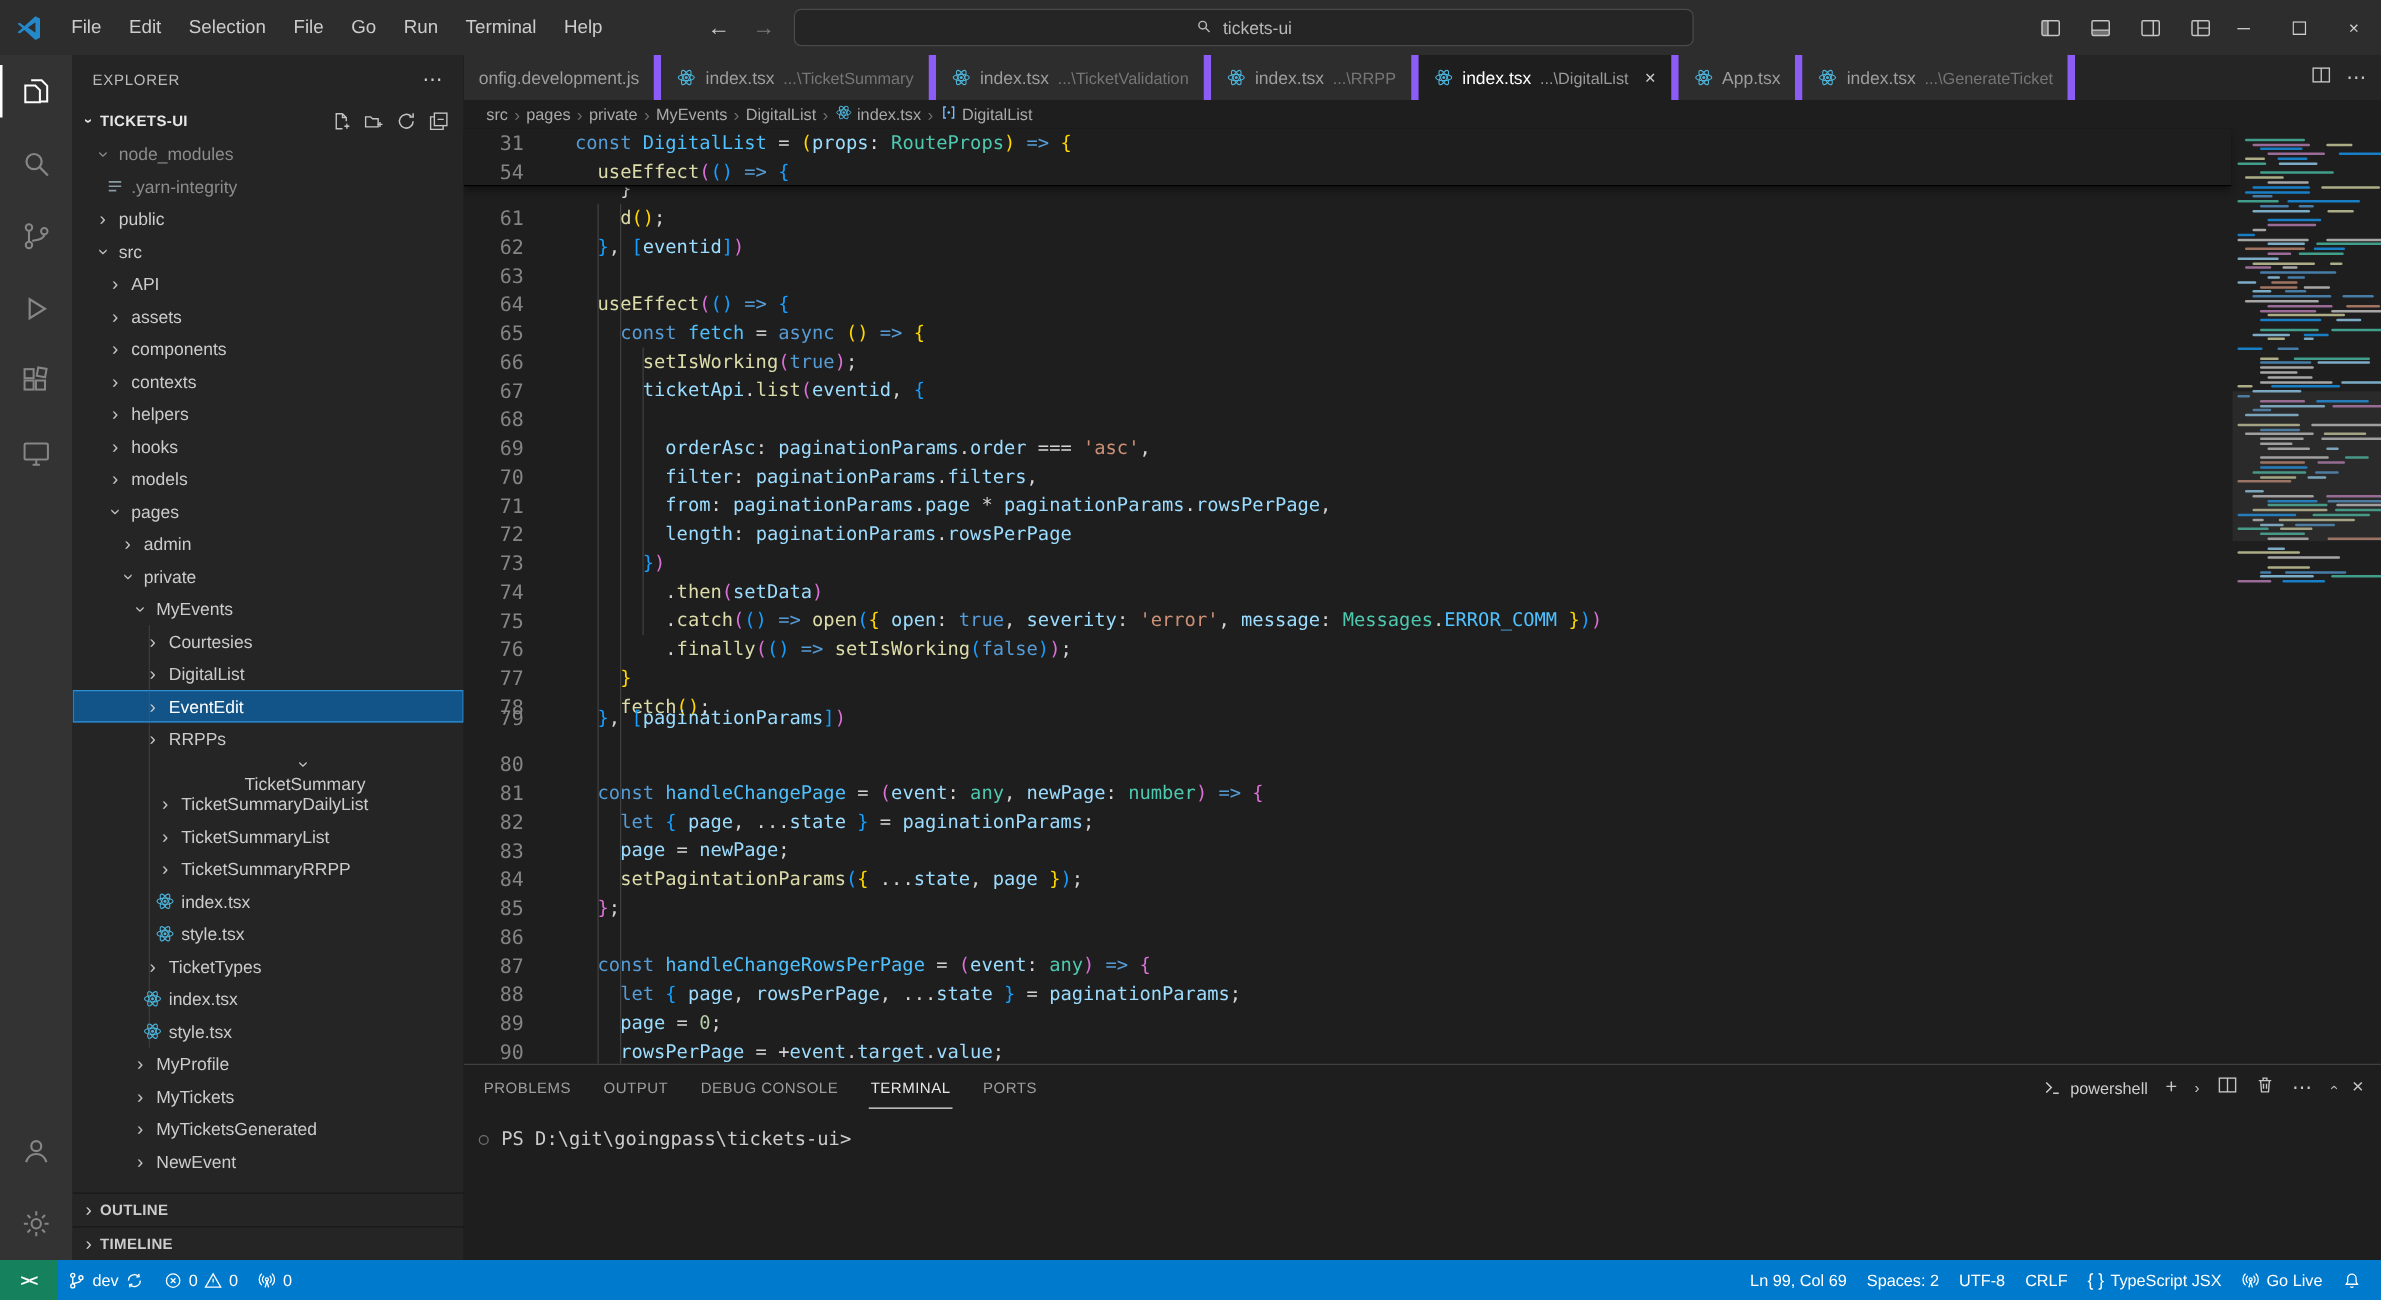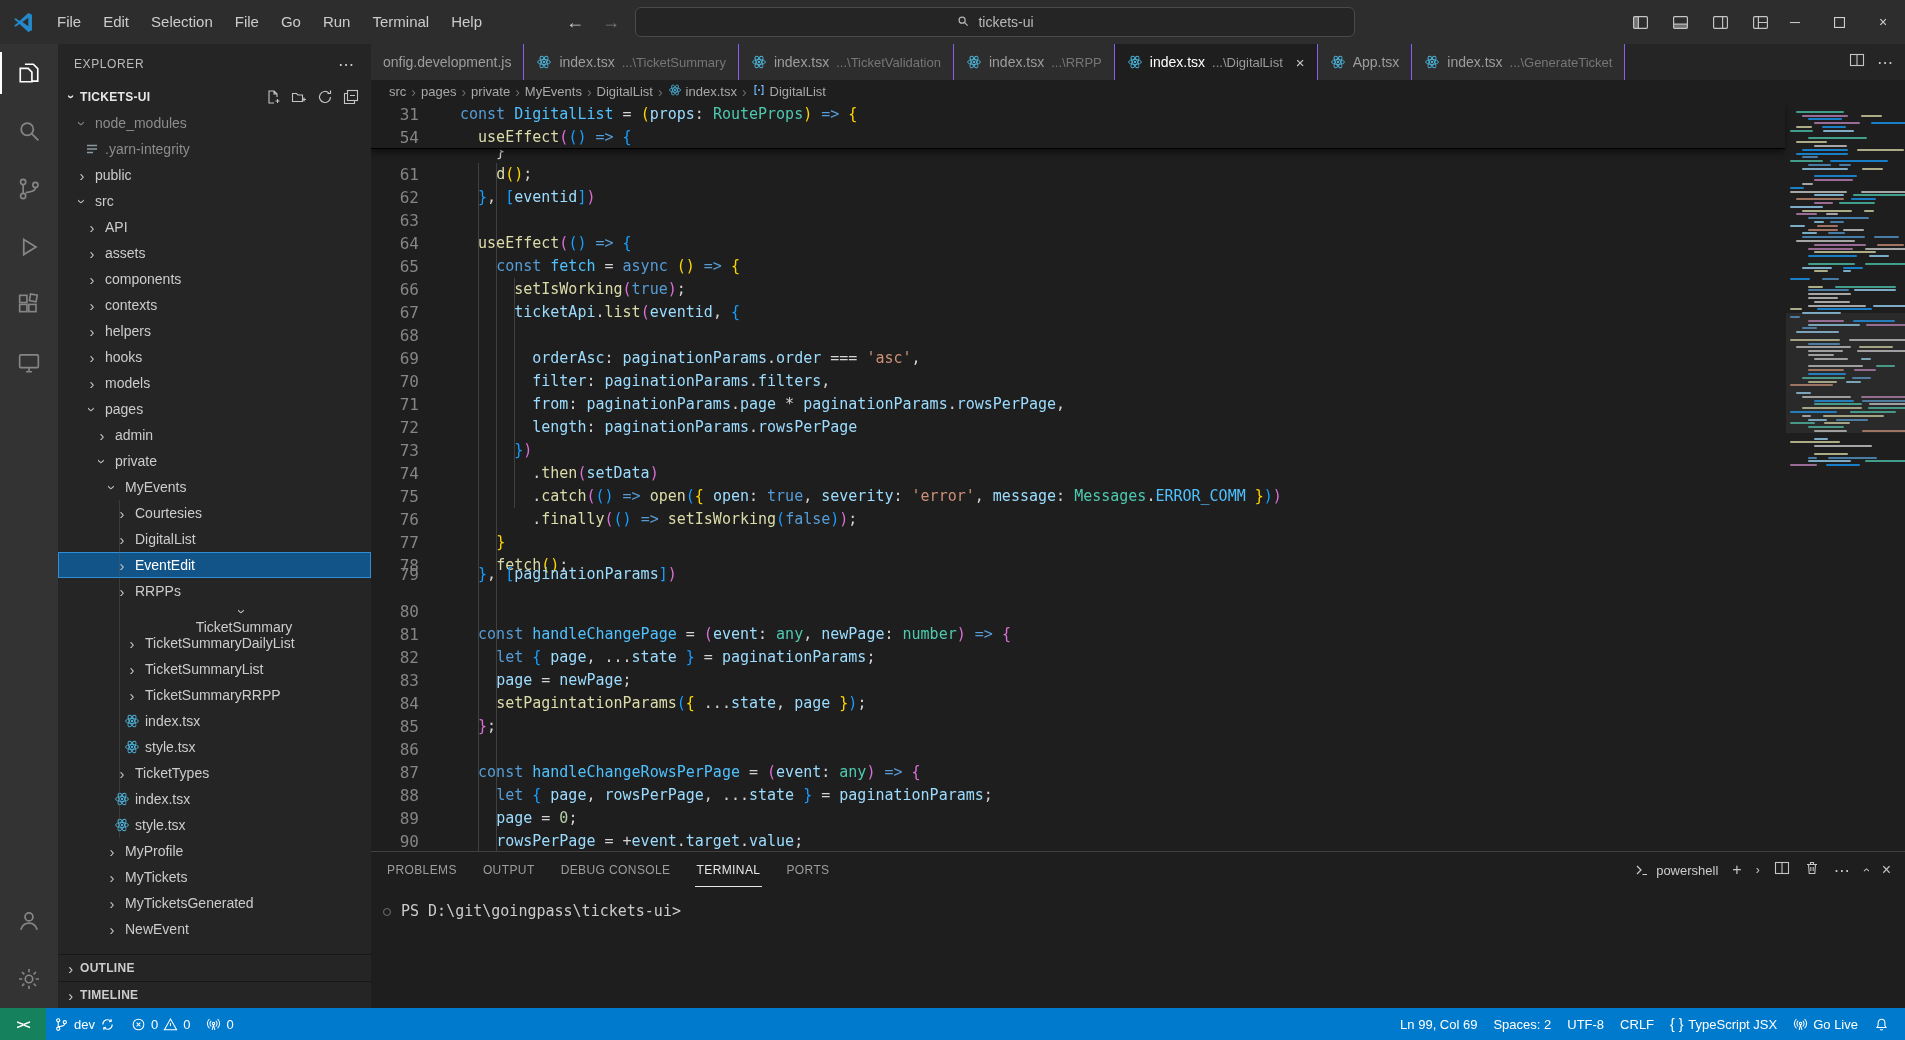--- a/index.html
+++ b/index.html
@@ -58,21 +58,21 @@
   .sb-footer { flex:none; }
   .sb-foot-row { height:27px; display:flex; align-items:center; font-size:12px; font-weight:bold;
     color:#cccccc; border-top:1px solid #00000055; padding-left:4px; letter-spacing:.3px; }
   .sb-foot-row .chev { width:18px; text-align:center; font-weight:normal; font-size:15px; }
 
   
   .editorgroup { position:absolute; left:371px; top:44px; width:1534px; height:964px; background:#1e1e1e; }
   .tabbar { position:absolute; left:0; top:0; right:0; height:36px; background:#252526; display:flex; }
   .tabs { display:flex; overflow:hidden; flex:1 1 auto; }
   .tab { height:36px; display:flex; align-items:center; gap:7px; padding:0 12px; background:#2d2d2d;
-    border-right:1px solid #8b5cf6; font-size:14px; color:#9d9d9d; white-space:nowrap;text-align:right; }
+    border-right:6px solid #8b5cf6; font-size:14px; color:#9d9d9d; white-space:nowrap;text-align:right; }
   .tab .desc { color:#767676; font-size:13px; }
   .tab.active { background:#1e1e1e; color:#ffffff; }
   .tab.active .desc { color:#9a9a9a; }
   .tab .ficon { width:16px; height:16px; flex:none; }
   .tab .close { font-size:15px; color:#cccccc; margin-left:6px; }
   .tab-actions { flex:none; display:flex; align-items:center; gap:12px; padding:0 12px; color:#c5c5c5; }
   .tab-actions svg { width:16px; height:16px; }
   .breadcrumb { position:absolute; left:0; top:36px; right:0; height:23px; display:flex; align-items:center;
     padding-left:18px; font-size:13px; color:#a9a9a9; gap:5px; background:#1e1e1e; }
   .breadcrumb .sep { color:#6e6e6e; font-size:14px; }

